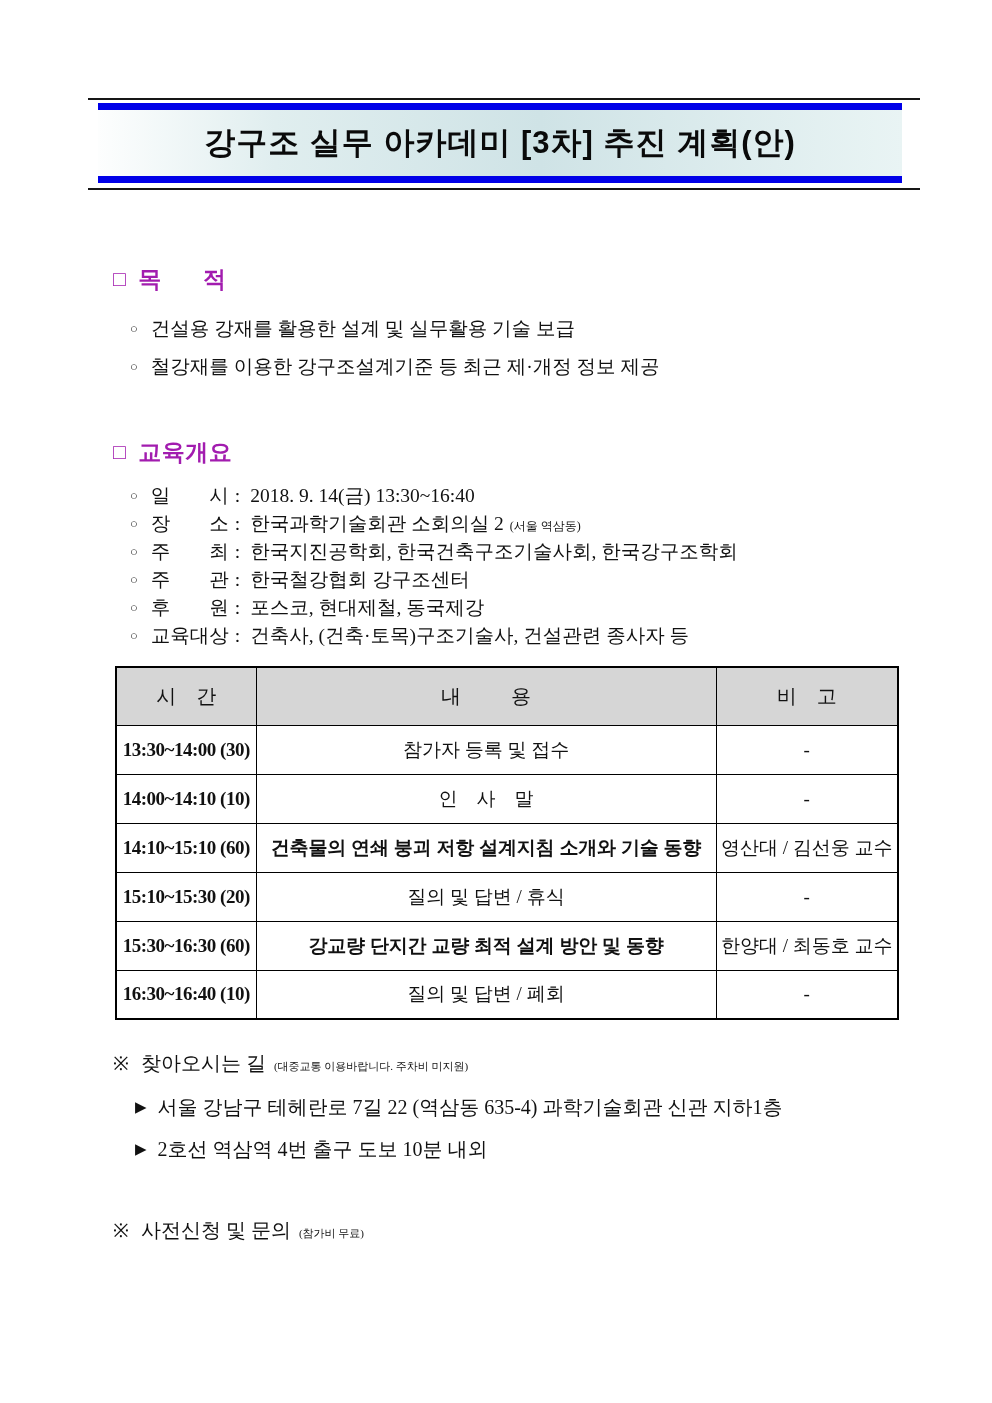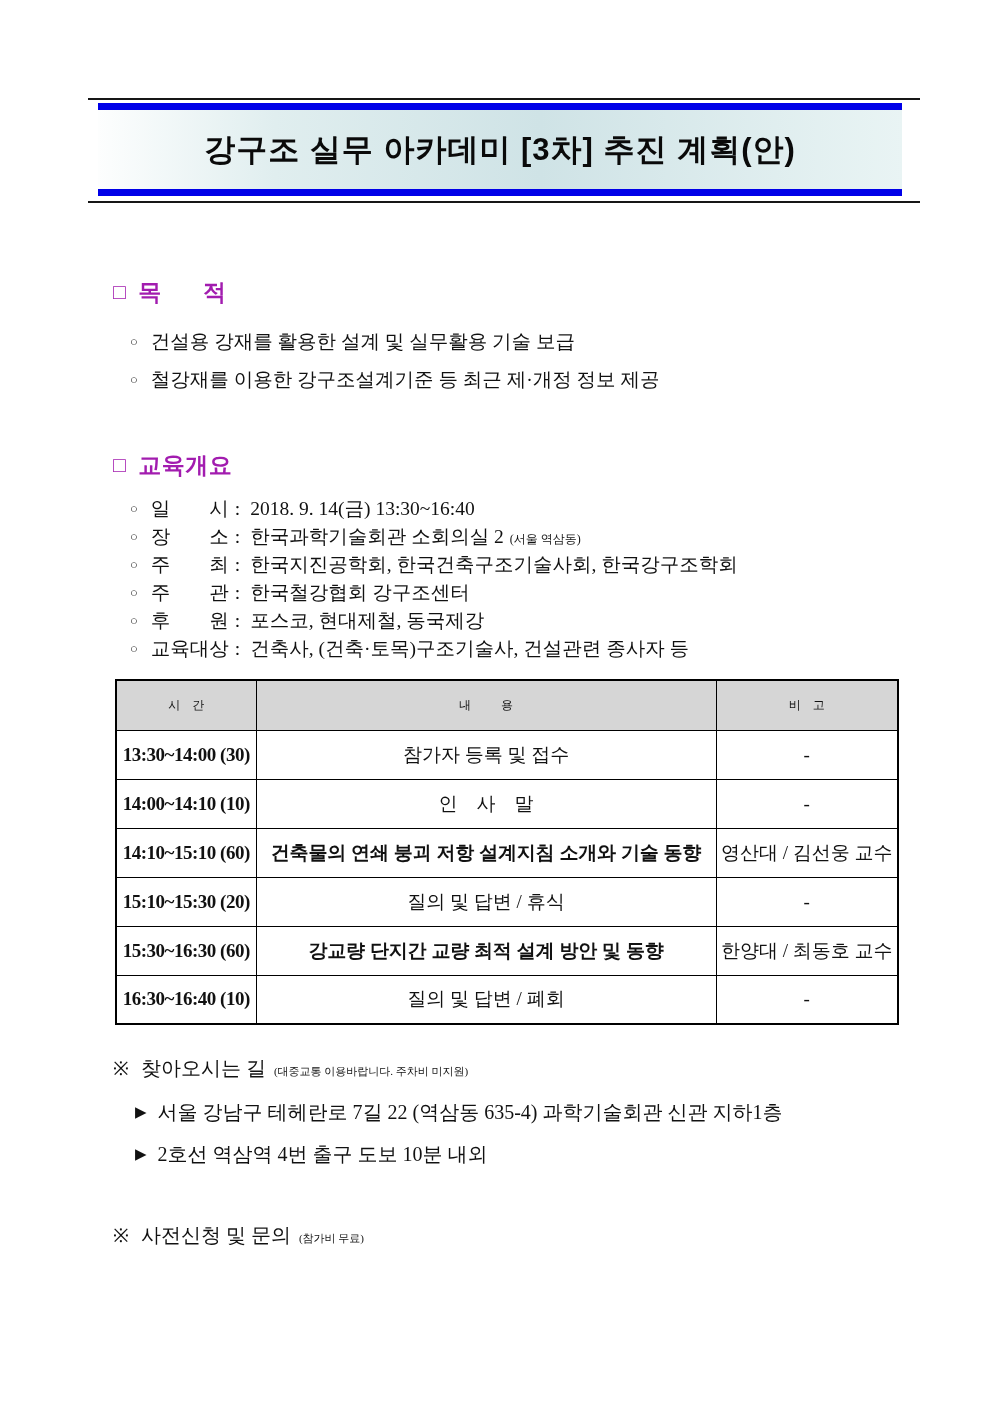--- a/index.html
+++ b/index.html
@@ -16,21 +16,21 @@
   .banner-rules {
     margin: 98px 0 0 88px;
     width: 832px;
     border-top: 2px solid #161616;
     border-bottom: 2px solid #161616;
     padding: 3px 18px 5px 10px;
   }
   .banner {
     border-top: 7px solid #0000e8;
     border-bottom: 7px solid #0000e8;
-    height: 93px;
+    height: 80px;
     display: flex; align-items: center; justify-content: center;
     background: linear-gradient(to right, #fdfefe 0%, #e0eeef 22%, #cfe3e6 55%, #e9f4f4 100%);
   }
   .banner h1 {
     font-family: "Liberation Sans", sans-serif;
     font-weight: bold; font-size: 31px; letter-spacing: 1px;
     color: #0a0a0a; white-space: nowrap;
   }
 
   
@@ -60,22 +60,22 @@
   
   table.schedule {
     border-collapse: collapse;
     margin-top: 15px; margin-left: 2px;
     width: 782px;
     border: 2px solid #000;
     table-layout: fixed;
   }
   table.schedule th, table.schedule td { border: 1px solid #000; text-align: center; vertical-align: middle; }
   table.schedule thead th {
-    background: #d6d6d6; height: 50px;
-    font-weight: normal; font-size: 12px; white-space: pre;
+    background: #d6d6d6; height: 58px;
+    font-weight: normal; font-size: 20px; white-space: pre;
   }
   table.schedule tbody td { height: 49px; font-size: 19px; white-space: pre; }
   td.t-time { font-size: 15.5px; font-weight: 600; letter-spacing: -0.5px; }
   td.t-note { font-size: 16.5px; }
   tr.strong td.t-content {
     font-family: "Liberation Sans", sans-serif;
     font-weight: bold; font-size: 19px; letter-spacing: -0.2px;
   }
   .col-time { width: 140px; } .col-content { width: 460px; } .col-note { width: 182px; }
 

